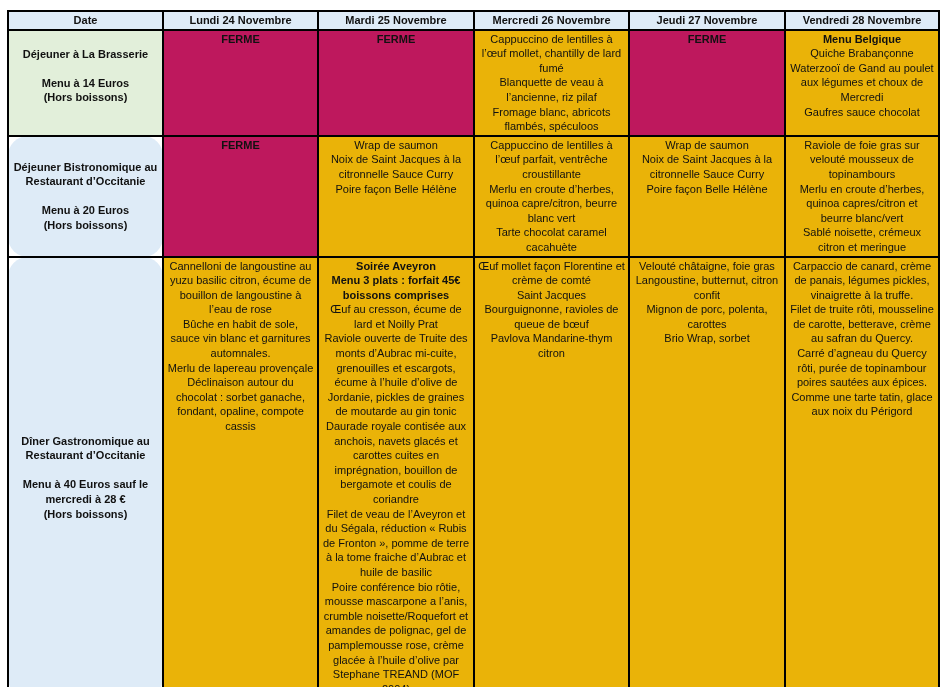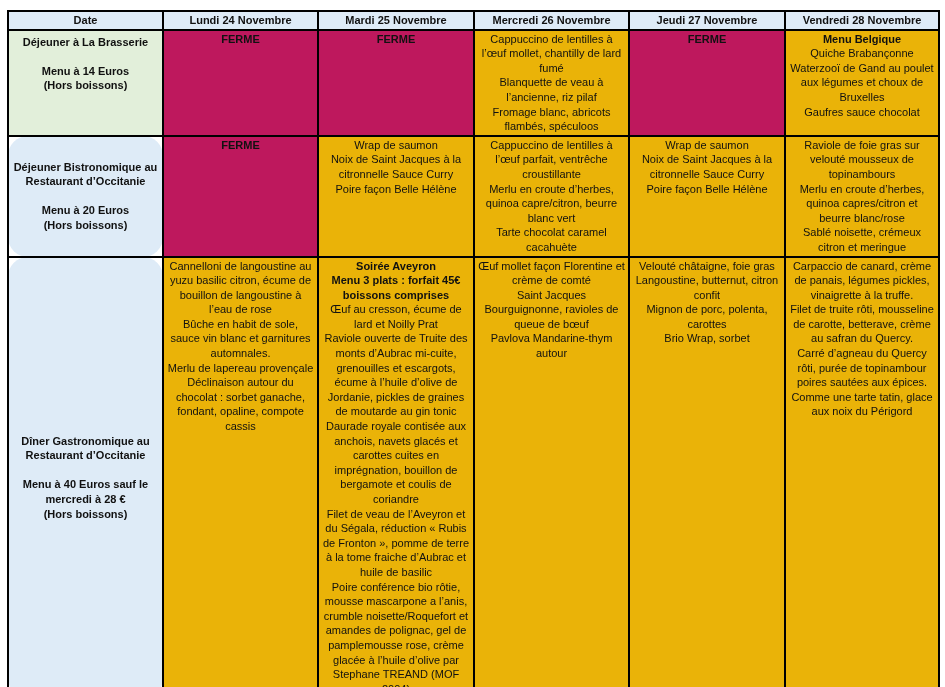--- a/index.html
+++ b/index.html
@@ -47,21 +47,21 @@
     color: #2E75B6;
     font-weight: bold;
     vertical-align: middle;
     padding: 0 2px;
   }
   td.row-label {
     font-weight: bold;
   }
   td.row-label.bg-green { background: #E2EFDA; }
   td.row-label.bg-blue  { background: #DEEBF7; }
-  td.row-label.valign-top    { vertical-align: top; padding-top: 4px; }
+  td.row-label.valign-top    { vertical-align: top; padding-top: 16px; }
   td.row-label.valign-middle { vertical-align: middle; border-radius: 20px; }
   td.menu-cell.closed { background: #be185d; }
   td.menu-cell.open   { background: #eab308; }
   .line { display: block; }
   .line.bold { font-weight: bold; }
   .line.blank { min-height: 14.6px; }
 </style>
 </head>
 <body>
 
@@ -103,21 +103,21 @@
             <div class="line">Cappuccino de lentilles à l’œuf mollet, chantilly de lard fumé</div>
             <div class="line">Blanquette de veau à l’ancienne, riz pilaf</div>
             <div class="line">Fromage blanc, abricots flambés, spéculoos</div>
           </td>
           <td class="menu-cell closed">
             <div class="line bold">FERME</div>
           </td>
           <td class="menu-cell open">
             <div class="line bold">Menu Belgique</div>
             <div class="line">Quiche Brabançonne</div>
-            <div class="line">Waterzooï de Gand au poulet aux légumes et choux de Bruxelles</div>
+            <div class="line">Waterzooï de Gand au poulet aux légumes et choux de Mercredi</div>
             <div class="line">Gaufres sauce chocolat</div>
           </td>
         </tr>
         <tr>
           <td class="row-label bg-blue valign-middle">
             <div class="line bold">Déjeuner Bistronomique au Restaurant d’Occitanie</div>
             <div class="line blank">&nbsp;</div>
             <div class="line bold">Menu à 20 Euros</div>
             <div class="line bold">(Hors boissons)</div>
           </td>
@@ -134,21 +134,21 @@
             <div class="line">Merlu en croute d’herbes, quinoa capre/citron, beurre blanc vert</div>
             <div class="line">Tarte chocolat caramel cacahuète</div>
           </td>
           <td class="menu-cell open">
             <div class="line">Wrap de saumon</div>
             <div class="line">Noix de Saint Jacques à la citronnelle Sauce Curry</div>
             <div class="line">Poire façon Belle Hélène</div>
           </td>
           <td class="menu-cell open">
             <div class="line">Raviole de foie gras sur velouté mousseux de topinambours</div>
-            <div class="line">Merlu en croute d’herbes, quinoa capres/citron et beurre blanc/rose</div>
+            <div class="line">Merlu en croute d’herbes, quinoa capres/citron et beurre blanc/vert</div>
             <div class="line">Sablé noisette, crémeux citron et meringue</div>
           </td>
         </tr>
         <tr>
           <td class="row-label bg-blue valign-middle">
             <div class="line bold">Dîner Gastronomique au Restaurant d’Occitanie</div>
             <div class="line blank">&nbsp;</div>
             <div class="line bold">Menu à 40 Euros sauf le mercredi à 28 €</div>
             <div class="line bold">(Hors boissons)</div>
           </td>
@@ -163,21 +163,21 @@
             <div class="line bold">Menu 3 plats : forfait 45€ boissons comprises</div>
             <div class="line">Œuf au cresson, écume de lard et Noilly Prat</div>
             <div class="line">Raviole ouverte de Truite des monts d’Aubrac mi-cuite, grenouilles et escargots, écume à l’huile d’olive de Jordanie, pickles de graines de moutarde au gin tonic</div>
             <div class="line">Daurade royale contisée aux anchois, navets glacés et carottes cuites en imprégnation, bouillon de bergamote et coulis de coriandre</div>
             <div class="line">Filet de veau de l’Aveyron et du Ségala, réduction « Rubis de Fronton », pomme de terre à la tome fraiche d’Aubrac et huile de basilic</div>
             <div class="line">Poire conférence bio rôtie, mousse mascarpone a l’anis, crumble noisette/Roquefort et amandes de polignac, gel de pamplemousse rose, crème glacée à l’huile d’olive par Stephane TREAND (MOF 2004)</div>
           </td>
           <td class="menu-cell open">
             <div class="line">Œuf mollet façon Florentine et crème de comté</div>
             <div class="line">Saint Jacques Bourguignonne, ravioles de queue de bœuf</div>
-            <div class="line">Pavlova Mandarine-thym autour</div>
+            <div class="line">Pavlova Mandarine-thym citron</div>
           </td>
           <td class="menu-cell open">
             <div class="line">Velouté châtaigne, foie gras</div>
             <div class="line">Langoustine, butternut, citron confit</div>
             <div class="line">Mignon de porc, polenta, carottes</div>
             <div class="line">Brio Wrap, sorbet</div>
           </td>
           <td class="menu-cell open">
             <div class="line">Carpaccio de canard, crème de panais, légumes pickles, vinaigrette à la truffe.</div>
             <div class="line">Filet de truite rôti, mousseline de carotte, betterave, crème au safran du Quercy.</div>

